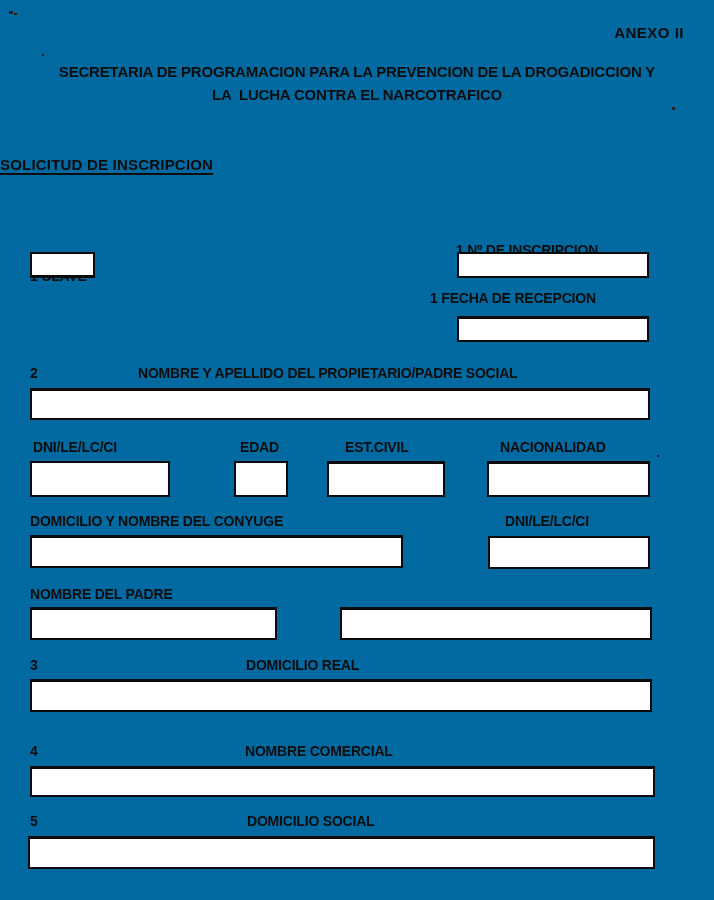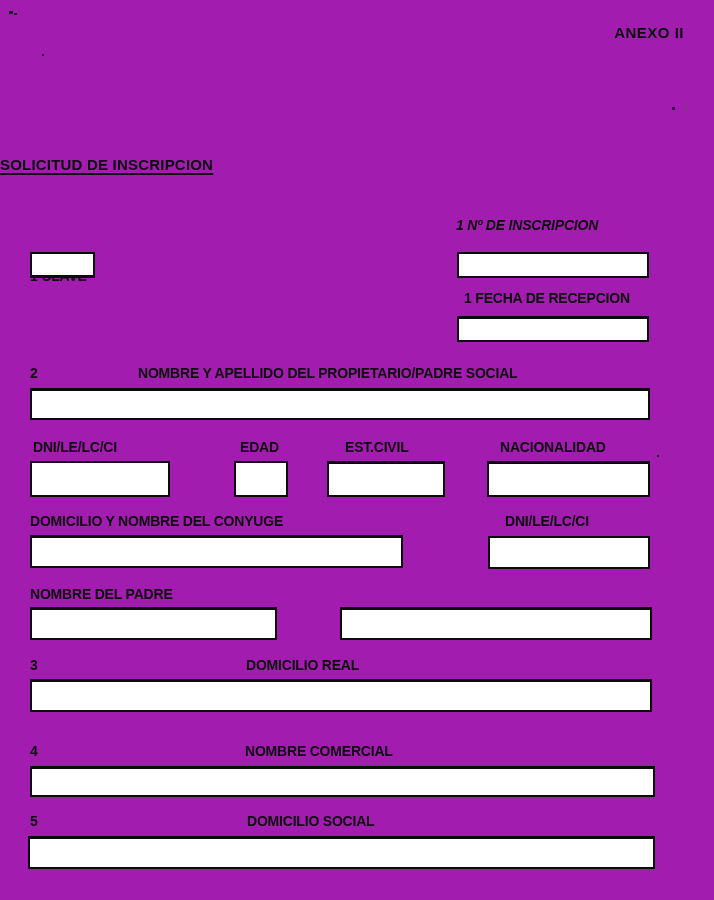--- a/index.html
+++ b/index.html
@@ -4,21 +4,21 @@
 <style>
   html, body {
     margin: 0;
     padding: 0;
     background: #ffffff;
   }
   .page {
     position: relative;
     width: 714px;
     height: 900px;
-    background: #a21caf;
+    background: #0369a1;
     font-family: "Liberation Sans", sans-serif;
     color: #0d0d0d;
     overflow: hidden;
   }
   .lbl {
     position: absolute;
     font-size: 14px;
     font-weight: bold;
     letter-spacing: -0.2px;
     white-space: pre;
@@ -86,32 +86,36 @@
 <div class="page">
 
   <div class="speck" style="left:9px; top:11px; width:4px; height:3px;"></div>
   <div class="speck" style="left:14px; top:13px; width:3px; height:2px;"></div>
   <div class="speck" style="left:42px; top:54px; width:2px; height:2px;"></div>
   <div class="speck" style="left:672px; top:107px; width:3px; height:3px;"></div>
   <div class="speck" style="left:657px; top:455px; width:2px; height:2px;"></div>
 
   <div class="anexo">ANEXO II</div>
 
+  <div class="org-title">
+    <div>SECRETARIA DE PROGRAMACION PARA LA PREVENCION DE LA DROGADICCION Y</div>
+    <div>LA  LUCHA CONTRA EL NARCOTRAFICO</div>
+  </div>
 
   <div class="form-title">
     <span>SOLICITUD DE INSCRIPCION</span>
   </div>
 
   <div class="lbl" style="left:30px; top:231px;margin-top:37px;">1 CLAVE</div>
   <div class="box thick-bottom" style="left:30px; top:252px; width:65px; height:26px;"></div>
 
-  <div class="lbl" style="left:456px; top:217px;font-style:italic;">1 Nº DE INSCRIPCION</div>
+  <div class="lbl" style="left:456px; top:242px;">1 Nº DE INSCRIPCION</div>
   <div class="box" style="left:457px; top:252px; width:192px; height:26px;"></div>
 
-  <div class="lbl" style="left:464px; top:290px;">1 FECHA DE RECEPCION</div>
+  <div class="lbl" style="left:430px; top:290px;">1 FECHA DE RECEPCION</div>
   <div class="box thick-top" style="left:457px; top:316px; width:192px; height:26px;"></div>
 
   <div class="num" style="left:30px; top:365px;">2</div>
   <div class="lbl" style="left:138px; top:365px;">NOMBRE Y APELLIDO DEL PROPIETARIO/PADRE SOCIAL</div>
   <div class="box thick-top" style="left:30px; top:388px; width:620px; height:32px;"></div>
 
   <div class="lbl" style="left:33px; top:439px;">DNI/LE/LC/CI</div>
   <div class="box" style="left:30px; top:461px; width:140px; height:36px;"></div>
 
   <div class="lbl" style="left:240px; top:439px;">EDAD</div>

